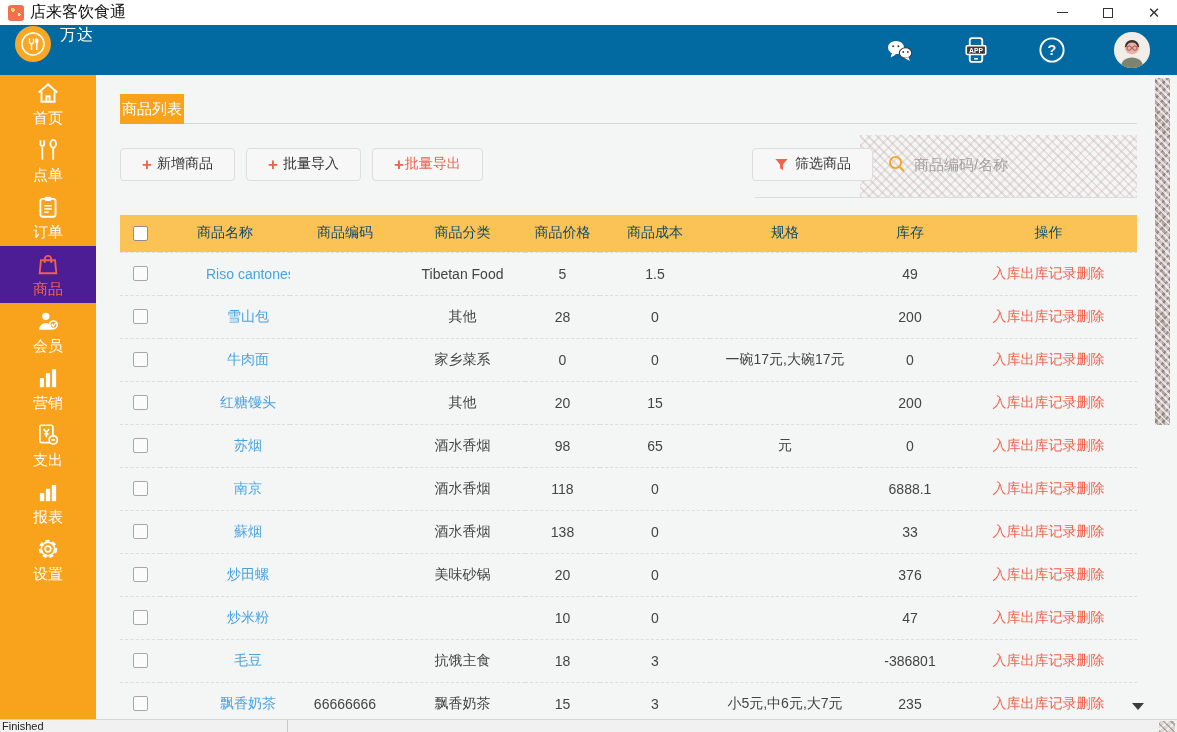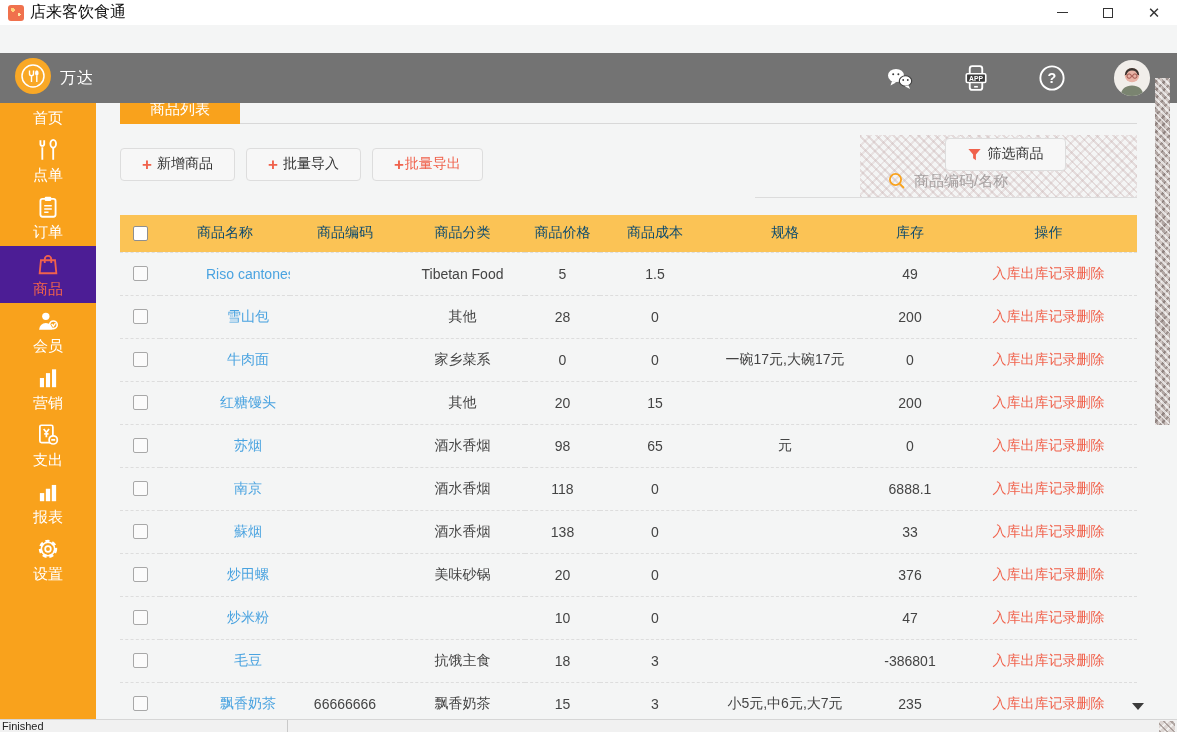--- a/index.html
+++ b/index.html
@@ -15,22 +15,22 @@
     background-image:radial-gradient(circle at 30% 30%, #ffd27a 0 2px, transparent 2px),
                      radial-gradient(circle at 70% 60%, #ffe9a8 0 1.5px, transparent 1.5px); }
   .titlebar .ttl { font-size:16px; color:#111; }
   .winctl { margin-left:auto; display:flex; height:100%; }
   .wbtn { width:46px; height:100%; display:flex; align-items:center; justify-content:center; cursor:default; }
   .min-glyph { width:11px; border-top:1px solid #333; }
   .max-glyph { width:10px; height:10px; border:1px solid #333; }
   .close-glyph { font-size:15px; color:#333; line-height:1; }
 
   
-  .topbar { position:absolute; top:25px; left:0; width:100%; height:50px; background:#737373;
-    display:flex; align-items:center; z-index:25;margin-top:28px; }
+  .topbar { position:absolute; top:25px; left:0; width:100%; height:50px; background:#0369a1;
+    display:flex; z-index:25; }
   .brand-logo { margin-left:14px; }
   .brand-name { color:#fff; font-size:16px; margin-left:8px; letter-spacing:1px; }
   .top-icons { margin-left:auto; display:flex; align-items:center; gap:46px; margin-right:26px; }
   .tico { display:flex; align-items:center; justify-content:center; cursor:pointer; }
 
   
   .sidebar { position:absolute; top:75px; left:0; bottom:13px; width:96px; background:#f9a21c; z-index:20; }
   .side-item { height:57px; display:flex; flex-direction:column; align-items:center; justify-content:center;
     gap:3px; color:#fff; cursor:pointer; }
   .side-item .lbl { font-size:15px; }
@@ -42,31 +42,31 @@
   .statusbar .st { font-size:11px; color:#222; margin-left:2px; line-height:12px; }
   .st-div { position:absolute; left:287px; top:0; bottom:0; width:1px; background:#c9c9c9; }
   .st-noise { position:absolute; right:2px; top:1px; width:16px; height:11px;
     background-color:#ddd6d3;
     background-image:repeating-linear-gradient(45deg, rgba(120,105,100,.5) 0 2px, transparent 2px 5px),
                      repeating-linear-gradient(-45deg, rgba(255,255,255,.6) 0 2px, transparent 2px 6px); }
 
   
   .main { position:absolute; left:96px; top:75px; right:0; bottom:13px; background:#f4f5f5; overflow:hidden; }
   .tabs-row { margin:19px 40px 0 24px; height:30px; border-bottom:1px solid #d8d8d8; }
-  .tab { display:inline-flex; align-items:center; justify-content:center; height:30px; padding:0 30px;
+  .tab { display:inline-flex; align-items:center; justify-content:center; height:30px; padding:0 2px;
     background:#f9a21c; color:#fff; font-size:15px; cursor:pointer; }
 
   .toolbar { margin:23px 40px 0 24px; height:34px; display:flex; align-items:center; position:relative; z-index:2; }
   .btn { height:33px; display:inline-flex; align-items:center; justify-content:center; padding:0 21px;
     border:1px solid #ddd; border-radius:4px; background:#f7f7f7; font-size:14px; color:#333;
     cursor:pointer; margin-right:11px; }
   .btn .plus { color:#f0624c; font-size:17px; font-weight:bold; margin-right:5px; line-height:1; }
   .btn.export { color:#f0624c; }
   .btn.export .plus { margin-right:1px; }
-  .right-group { margin-left:auto; display:flex; align-items:center; position:relative;flex-direction:column; }
+  .right-group { margin-left:auto; display:flex; align-items:center; position:relative; }
   .btn.filter { margin-right:14px; }
   .btn.filter .funnel { margin-right:6px; display:flex; }
   .searchbox { display:flex; align-items:center; width:250px; position:relative; z-index:2; }
   .searchbox input { border:none; outline:none; background:transparent; font-size:15px; color:#a16207;
     width:200px; margin-left:7px; font-family:"Liberation Sans","DejaVu Sans",sans-serif; }
   .searchbox input::placeholder { color:#a5a0a0; }
   .search-noise { position:absolute; left:764px; top:60px; width:277px; height:62px; z-index:1;
     background-image:repeating-linear-gradient(45deg, rgba(190,160,160,.30) 0 2px, transparent 2px 6px),
                      repeating-linear-gradient(-45deg, rgba(190,160,160,.22) 0 2px, transparent 2px 7px); }
   .search-underline { position:absolute; left:659px; top:122px; width:382px; height:1px; background:#dcdcdc; z-index:3; }

